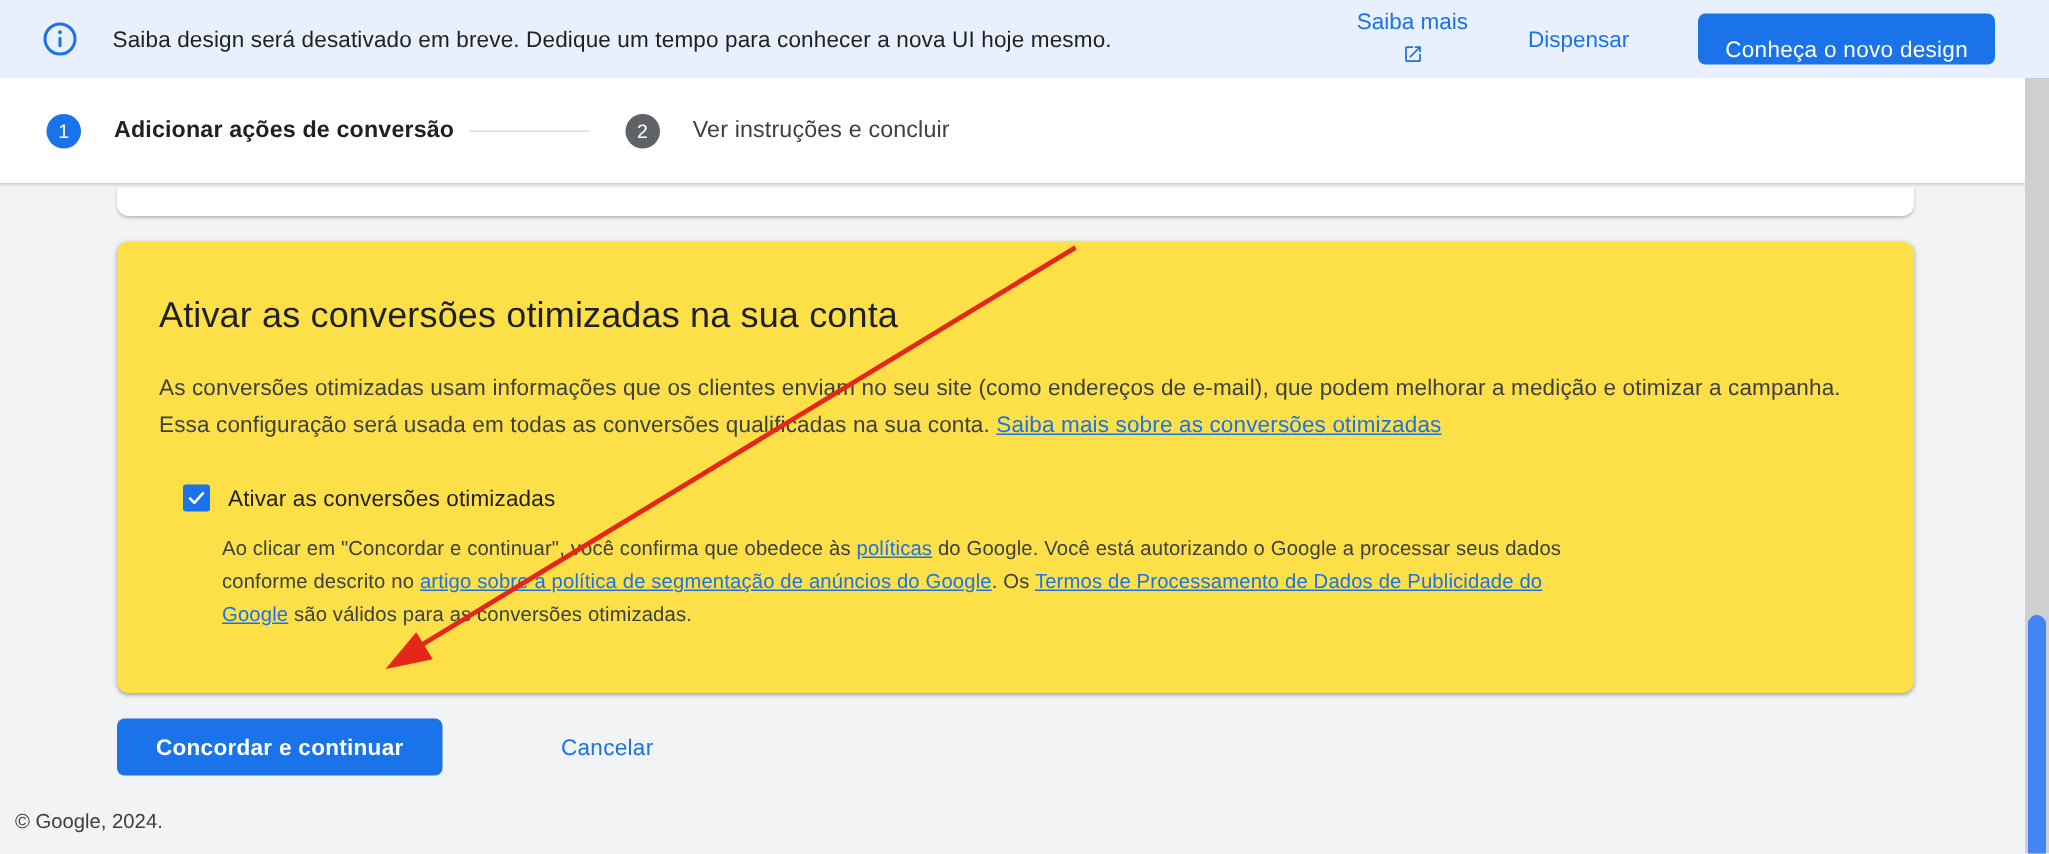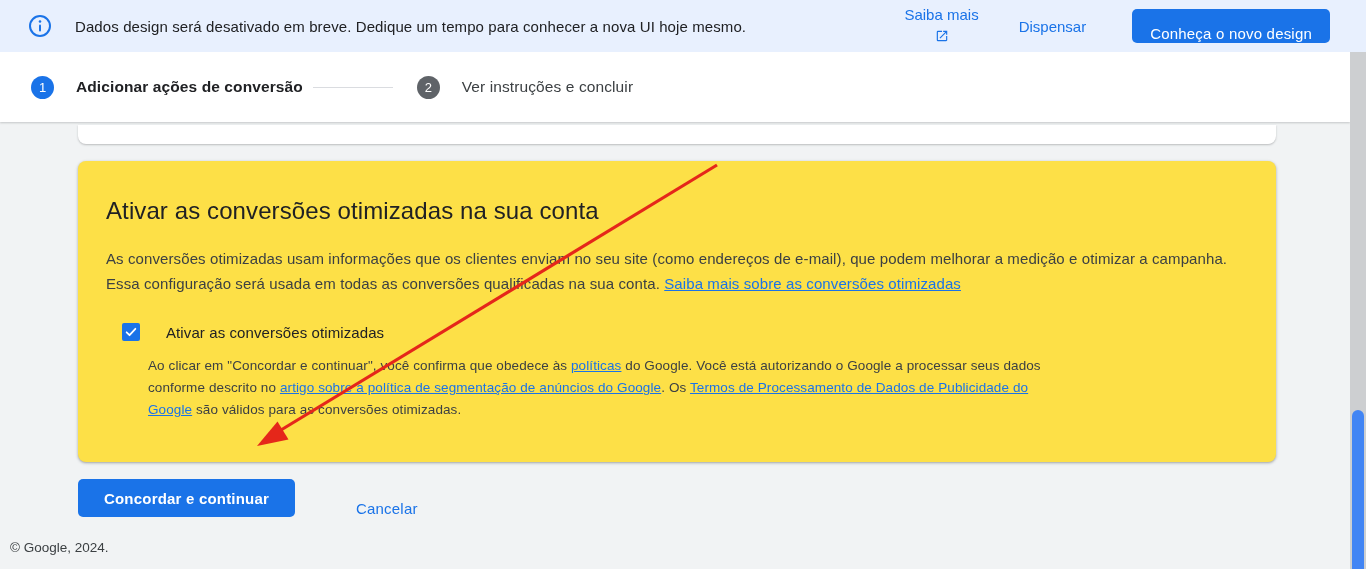--- a/index.html
+++ b/index.html
@@ -81,28 +81,28 @@
   }
   a.inline-link { color: #1a73e8; text-decoration: underline; cursor: pointer; }
 
   .checkbox-row { margin-top: 27px; margin-left: 16px; display: flex; align-items: center; }
   .checkbox {
     width: 18px; height: 18px; background: #1a73e8; border-radius: 2px;
     display: flex; align-items: center; justify-content: center; cursor: pointer;
     flex: 0 0 auto;
   }
   .checkbox svg { display: block; }
-  .checkbox-label { margin-left: 26px; font-size: 15px; color: #202124; letter-spacing: .1px; text-align: center; }
+  .checkbox-label { margin-left: 12px; font-size: 15px; color: #202124; letter-spacing: .1px; text-align: center; }
 
   .legal {
     margin-top: 14px; margin-left: 42px; max-width: 908px;
     font-size: 13.5px; line-height: 22px; color: #3c4043; letter-spacing: .1px;
   }
 
-  .actions { position: absolute; left: 78px; top: 357px; display: flex; align-items: flex-end; }
+  .actions { position: absolute; left: 78px; top: 357px; display: flex; align-items: center; gap: 18px; }
   .primary-btn {
     background: #1a73e8; color: #fff; border: none; border-radius: 5px;
     height: 38px; min-width: 217px; padding: 0 24px;
     font-family: "Liberation Sans", sans-serif; font-size: 15px; font-weight: 700;
     letter-spacing: .2px; cursor: pointer;
   }
   .secondary-btn {
     background: none; border: none; color: #1a73e8; font-size: 15px; font-weight: 500;
     font-family: "Liberation Sans", sans-serif; margin-left: 61px; cursor: pointer;
     letter-spacing: .2px;
@@ -130,21 +130,21 @@
 <body>
 
 <div class="banner">
   <span class="banner-info-icon">
     <svg width="24" height="24" viewBox="0 0 24 24">
       <circle cx="12" cy="12" r="10" fill="none" stroke="#1a73e8" stroke-width="2"></circle>
       <rect x="11" y="10.5" width="2" height="7" rx="1" fill="#1a73e8"></rect>
       <circle cx="12" cy="7.5" r="1.3" fill="#1a73e8"></circle>
     </svg>
   </span>
-  <span class="banner-message">Dados design será desativado em breve. Dedique um tempo para conhecer a nova UI hoje mesmo.</span>
+  <span class="banner-message">Saiba design será desativado em breve. Dedique um tempo para conhecer a nova UI hoje mesmo.</span>
   <span class="banner-link learn-more">
     <span>Saiba mais</span>
     <span>
       <svg width="14" height="14" viewBox="0 0 24 24" fill="#1a73e8">
         <path d="M19 19H5V5h7V3H5a2 2 0 0 0-2 2v14a2 2 0 0 0 2 2h14c1.1 0 2-.9 2-2v-7h-2v7zM14 3v2h3.59l-9.83 9.83 1.41 1.41L19 6.41V10h2V3h-7z"></path>
       </svg>
     </span>
   </span>
   <span class="banner-link dismiss">Dispensar</span>
   <button class="banner-cta">Conheça o novo design</button>

